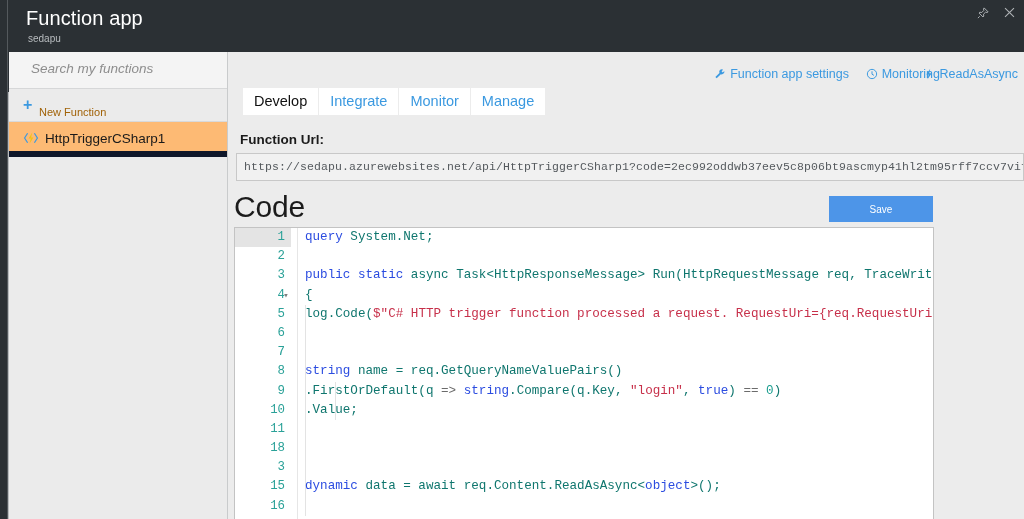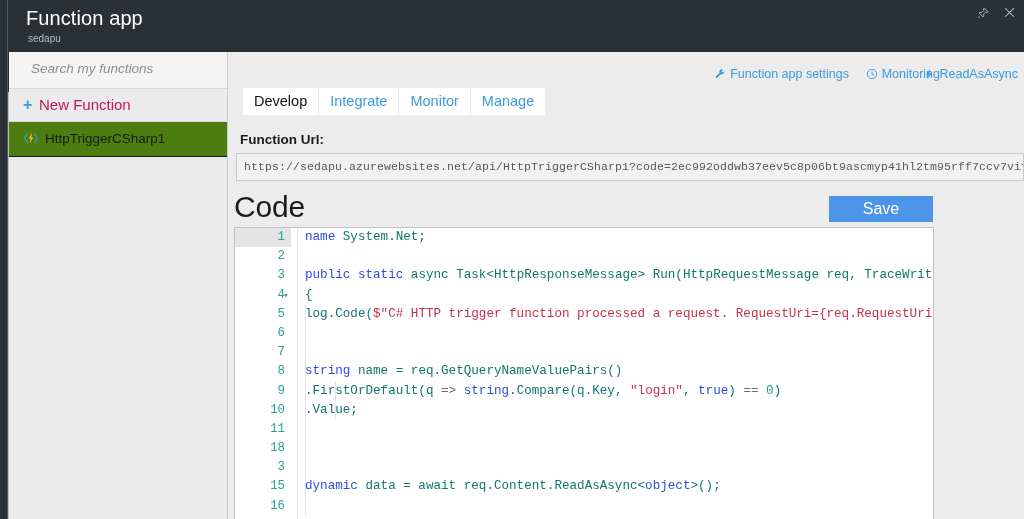--- a/index.html
+++ b/index.html
@@ -71,28 +71,28 @@
   .newfn {
     position: absolute; left: 0; top: 37px; width: 218px; height: 33px;
     border-bottom: 1px solid #d8d9da;
     box-sizing: border-box; cursor: pointer;
   }
   .newfn .plus {
     position: absolute; left: 14px; top: 7px;
     color: #3b99e0; font-size: 16px; font-weight: bold; line-height: 18px;
   }
   .newfn .lbl {
-    position: absolute; left: 30px; top: 7px;
-    font-size: 15px; color: #be185d; line-height: 18px;
+    position: absolute; left: 30px; top: 14px;
+    font-size: 11px; color: #a16207; line-height: 18px;
   }
 
   .fnitem {
     position: absolute; left: 0; top: 70px; width: 218px; height: 35px;
-    background: #4d7c0f; cursor: pointer;
-    border-bottom: 1px solid #0f172a;
+    background: #fdba74; cursor: pointer;
+    border-bottom: 6px solid #0f172a;
     box-sizing: border-box;
   }
   .fnitem .fnicon {
     position: absolute; left: 14px; top: 8px; width: 16px; height: 16px;
   }
   .fnitem .lbl {
     position: absolute; left: 36px; top: 8px;
     font-size: 13.5px; color: #1a1a1a; line-height: 18px;
   }
 
@@ -144,21 +144,21 @@
 
   
   .code-heading {
     position: absolute; left: 6px; top: 105px;
     font-size: 30px; color: #1b1b1b; font-weight: 400; letter-spacing: -0.2px;
   }
   .save-btn {
     position: absolute; left: 601px; top: 111px; width: 104px; height: 26px;
     background: #4d95e8; border: none; color: #ffffff;
     font-family: "Liberation Sans", sans-serif;
-    font-size: 16px; cursor: pointer;
+    font-size: 10px; cursor: pointer;
   }
 
   
   .editor {
     position: absolute; left: 6px; top: 142px; width: 700px; height: 292px;
     background: #ffffff;
     border-left: 1px solid #c3c3c3;
     border-top: 1px solid #c3c3c3;
     border-right: 1px solid #c3c3c3;
     box-sizing: border-box;
@@ -282,21 +282,21 @@
     </div>
 
     <div class="code-heading">Code</div>
     <button class="save-btn">Save</button>
 
     <div class="editor">
       <div class="gutter-rule"></div>
       <div id="code-lines">
           <div class="ed-line active">
             <div class="gutter">1</div>
-            <div class="codetext"><span class="kw">name</span><span class="plain"> System.Net;</span></div>
+            <div class="codetext"><span class="kw">query</span><span class="plain"> System.Net;</span></div>
           </div>
           <div class="ed-line">
             <div class="gutter">2</div>
             <div class="codetext"></div>
           </div>
           <div class="ed-line">
             <div class="gutter">3</div>
             <div class="codetext"><span class="kw">public</span><span class="plain"> </span><span class="kw">static</span><span class="plain"> async Task&lt;HttpResponseMessage&gt; Run(HttpRequestMessage req, TraceWriter log)</span></div>
           </div>
           <div class="ed-line">

